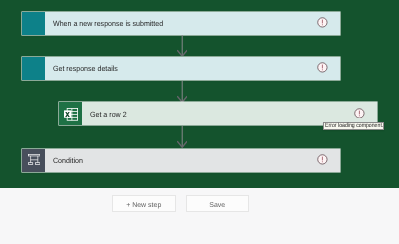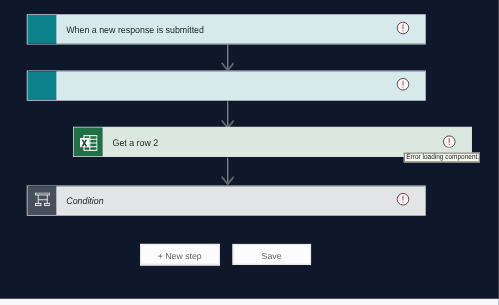--- a/index.html
+++ b/index.html
@@ -1,19 +1,19 @@
 <!DOCTYPE html>
 <html><head>
 <meta charset="utf-8">
 <style>
   html,body{margin:0;padding:0;}
   body{width:399px;height:244px;background:#f7f7f8;
        font-family:"Liberation Sans",sans-serif;overflow:hidden;position:relative;
        -webkit-font-smoothing:antialiased;text-rendering:geometricPrecision;}
-  .canvas{position:absolute;left:0;top:0;width:399px;height:239px;background:#0f172a;}
+  .canvas{position:absolute;left:0;top:0;width:399px;height:188px;background:#14532d;}
 
   .card{position:absolute;left:22px;width:318px;height:23px;display:flex;align-items:stretch;box-shadow:0 0 0 0.6px rgba(255,255,255,0.85), 0 1px 2px rgba(0,0,0,0.055);}
   .icon-box{width:23px;height:23px;flex:0 0 23px;position:relative;}
   .card-body{flex:1 1 auto;display:flex;align-items:center;position:relative;}
   .card-title{font-size:7.6px;color:#272727;padding-left:7.5px;line-height:1;padding-top:2.2px;}
   .card-title span{display:inline-block;transform:scaleX(0.932);transform-origin:left center;will-change:opacity;}
   .err{position:absolute;right:12.2px;top:50%;margin-top:-5.9px;width:10.8px;height:10.8px;line-height:0;}
   .err svg{display:block;}
 
   .arrow{position:absolute;}
@@ -48,20 +48,21 @@
   <div class="arrow" style="left:177px;top:34.8px;width:10.4px;height:21.6px;">
     <svg width="10.4" height="21.6" viewBox="0 0 104 216">
       <path d="M52 0 L52 202" stroke="#8a8a8c" stroke-width="10" fill="none"></path>
       <path d="M2 152 L52 212 L102 152" stroke="#65656a" stroke-width="15" fill="none" stroke-linecap="butt" stroke-linejoin="miter"></path>
     </svg>
   </div>
 
   <div class="card" style="top:56.5px;">
     <div class="icon-box" style="background: rgb(13, 129, 137);"></div>
     <div class="card-body" style="background: rgb(214, 234, 236);">
+      <span class="card-title"><span>Get response details</span></span>
       <span class="err">
           <svg width="10.8" height="10.8" viewBox="0 0 108 108">
         <circle cx="54" cy="54" r="46.5" fill="#fdf3f4" stroke="#43262e" stroke-width="6.5"></circle>
         <path d="M54 26 V64" stroke="#9e5a65" stroke-width="8.5" stroke-linecap="butt"></path>
         <circle cx="54" cy="77" r="5" fill="#9e5a65"></circle>
       </svg>
         </span>
     </div>
   </div>
 
@@ -106,21 +107,21 @@
     <div class="icon-box" style="background: rgb(72, 79, 92);">
         <svg width="12.4" height="11.1" viewBox="0 0 120 107" style="position:absolute;left:5.9px;top:5.5px;">
         <g fill="none" stroke="#ffffff" stroke-width="6.5">
           <rect x="3.25" y="3.25" width="113.5" height="15.5"></rect>
           <path d="M25 19 V84 M95 19 V84 M25 56 H95"></path>
           <rect x="4" y="84" width="42" height="16"></rect>
           <rect x="74" y="84" width="42" height="16"></rect>
         </g>
       </svg>
       </div>
-    <div class="card-body" style="background: rgb(226, 228, 229); font-style: italic;">
+    <div class="card-body" style="background: rgb(226, 228, 229);">
       <span class="card-title"><span>Condition</span></span>
       <span class="err">
           <svg width="10.8" height="10.8" viewBox="0 0 108 108">
         <circle cx="54" cy="54" r="46.5" fill="#fdf3f4" stroke="#43262e" stroke-width="6.5"></circle>
         <path d="M54 26 V64" stroke="#9e5a65" stroke-width="8.5" stroke-linecap="butt"></path>
         <circle cx="54" cy="77" r="5" fill="#9e5a65"></circle>
       </svg>
         </span>
     </div>
   </div>

